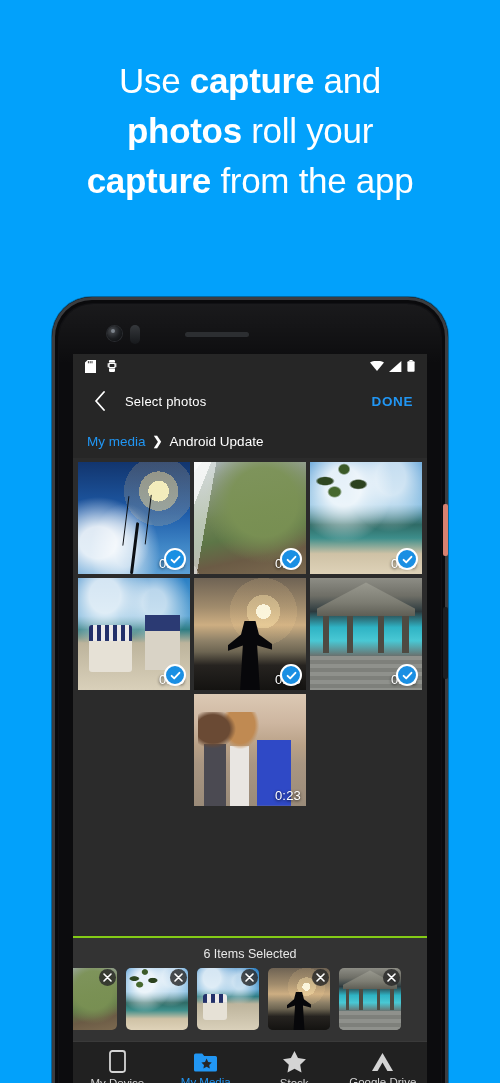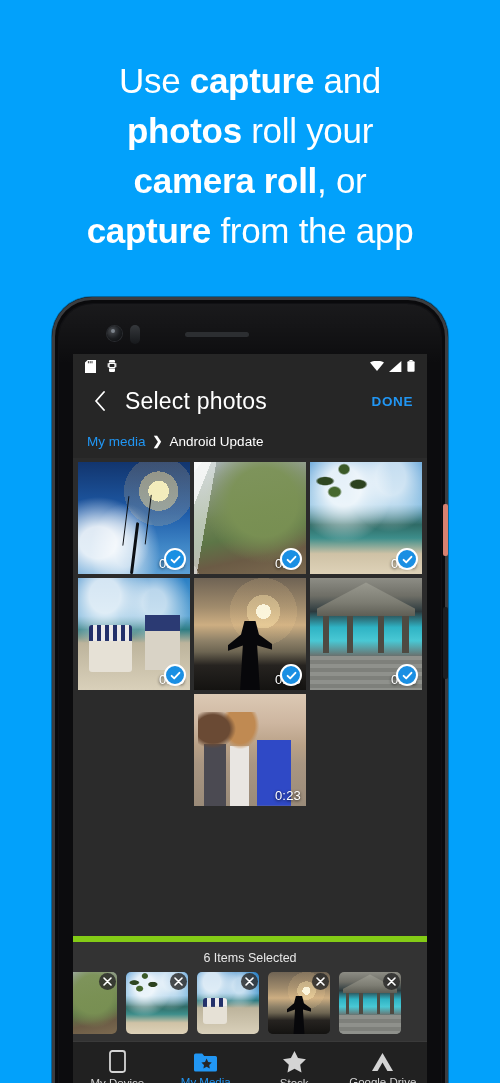--- a/index.html
+++ b/index.html
@@ -109,21 +109,21 @@
     display: flex; align-items: center;
     padding: 0 14px;
   }
   .back-btn {
     width: 26px; height: 26px;
     display: flex; align-items: center; justify-content: center;
     cursor: pointer;
   }
   .appbar-title {
     color: #ffffff;
-    font-size: 23px;
+    font-size: 13px;
     margin-left: 12px;
     letter-spacing: .2px;
   }
   .done-btn {
     margin-left: auto;
     color: #2196f3;
     font-size: 13.5px;
     font-weight: 700;
     letter-spacing: .6px;
     cursor: pointer;
@@ -172,21 +172,21 @@
     border: 2px solid #ffffff;
     display: flex; align-items: center; justify-content: center;
   }
   .check svg { display: block; }
 
   
   .tray {
     position: absolute; left: 0; right: 0; bottom: 56px;
     background: #333333;
     height: 105px;
-    border-top: 6px solid #84cc16;
+    border-top: 2px solid #84cc16;
   }
   .tray-count {
     text-align: center;
     color: #e8e8e8;
     font-size: 12.5px;
     padding: 9px 0 7px;
   }
   .strip {
     display: flex;
     gap: 9px;
@@ -374,21 +374,20 @@
       radial-gradient(ellipse at 70% 50%, #24421d 0 40%, rgba(36,66,29,0) 55%),
       radial-gradient(ellipse at 40% 30%, #2c4f22 0 34%, rgba(44,79,34,0) 50%);
   }
 </style>
 </head>
 <body>
 
 <div class="headline">
   <span class="ln"><span>Use </span><b>capture</b><span> and</span></span>
   <span class="ln"><b>photos</b><span> roll your</span></span>
-  <span class="ln"><b>camera roll</b><span>, or</span></span>
   <span class="ln"><b>capture</b><span> from the app</span></span>
 </div>
 
 <div class="phone">
   <div class="phone-inner">
     <div class="bezel-sheen"></div>
     <div class="cam"></div>
     <div class="sensor"></div>
     <div class="earpiece"></div>
 

